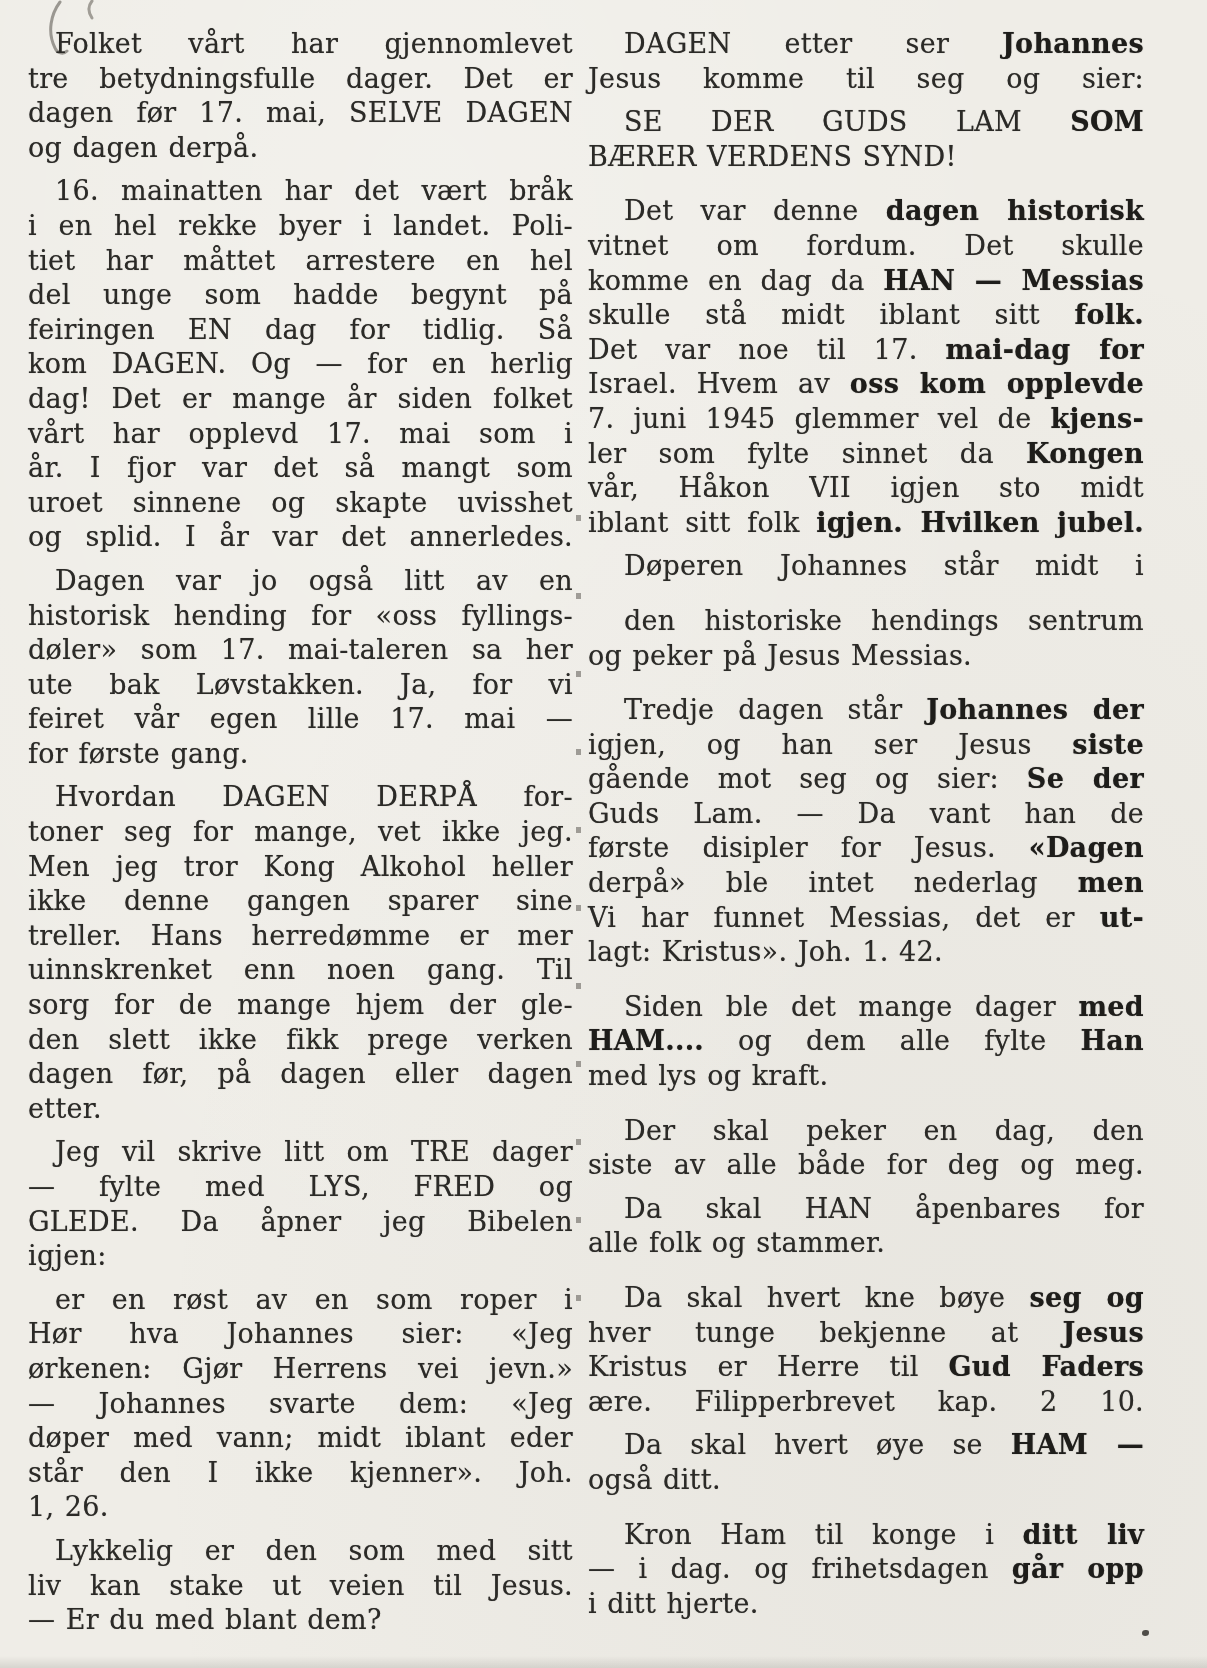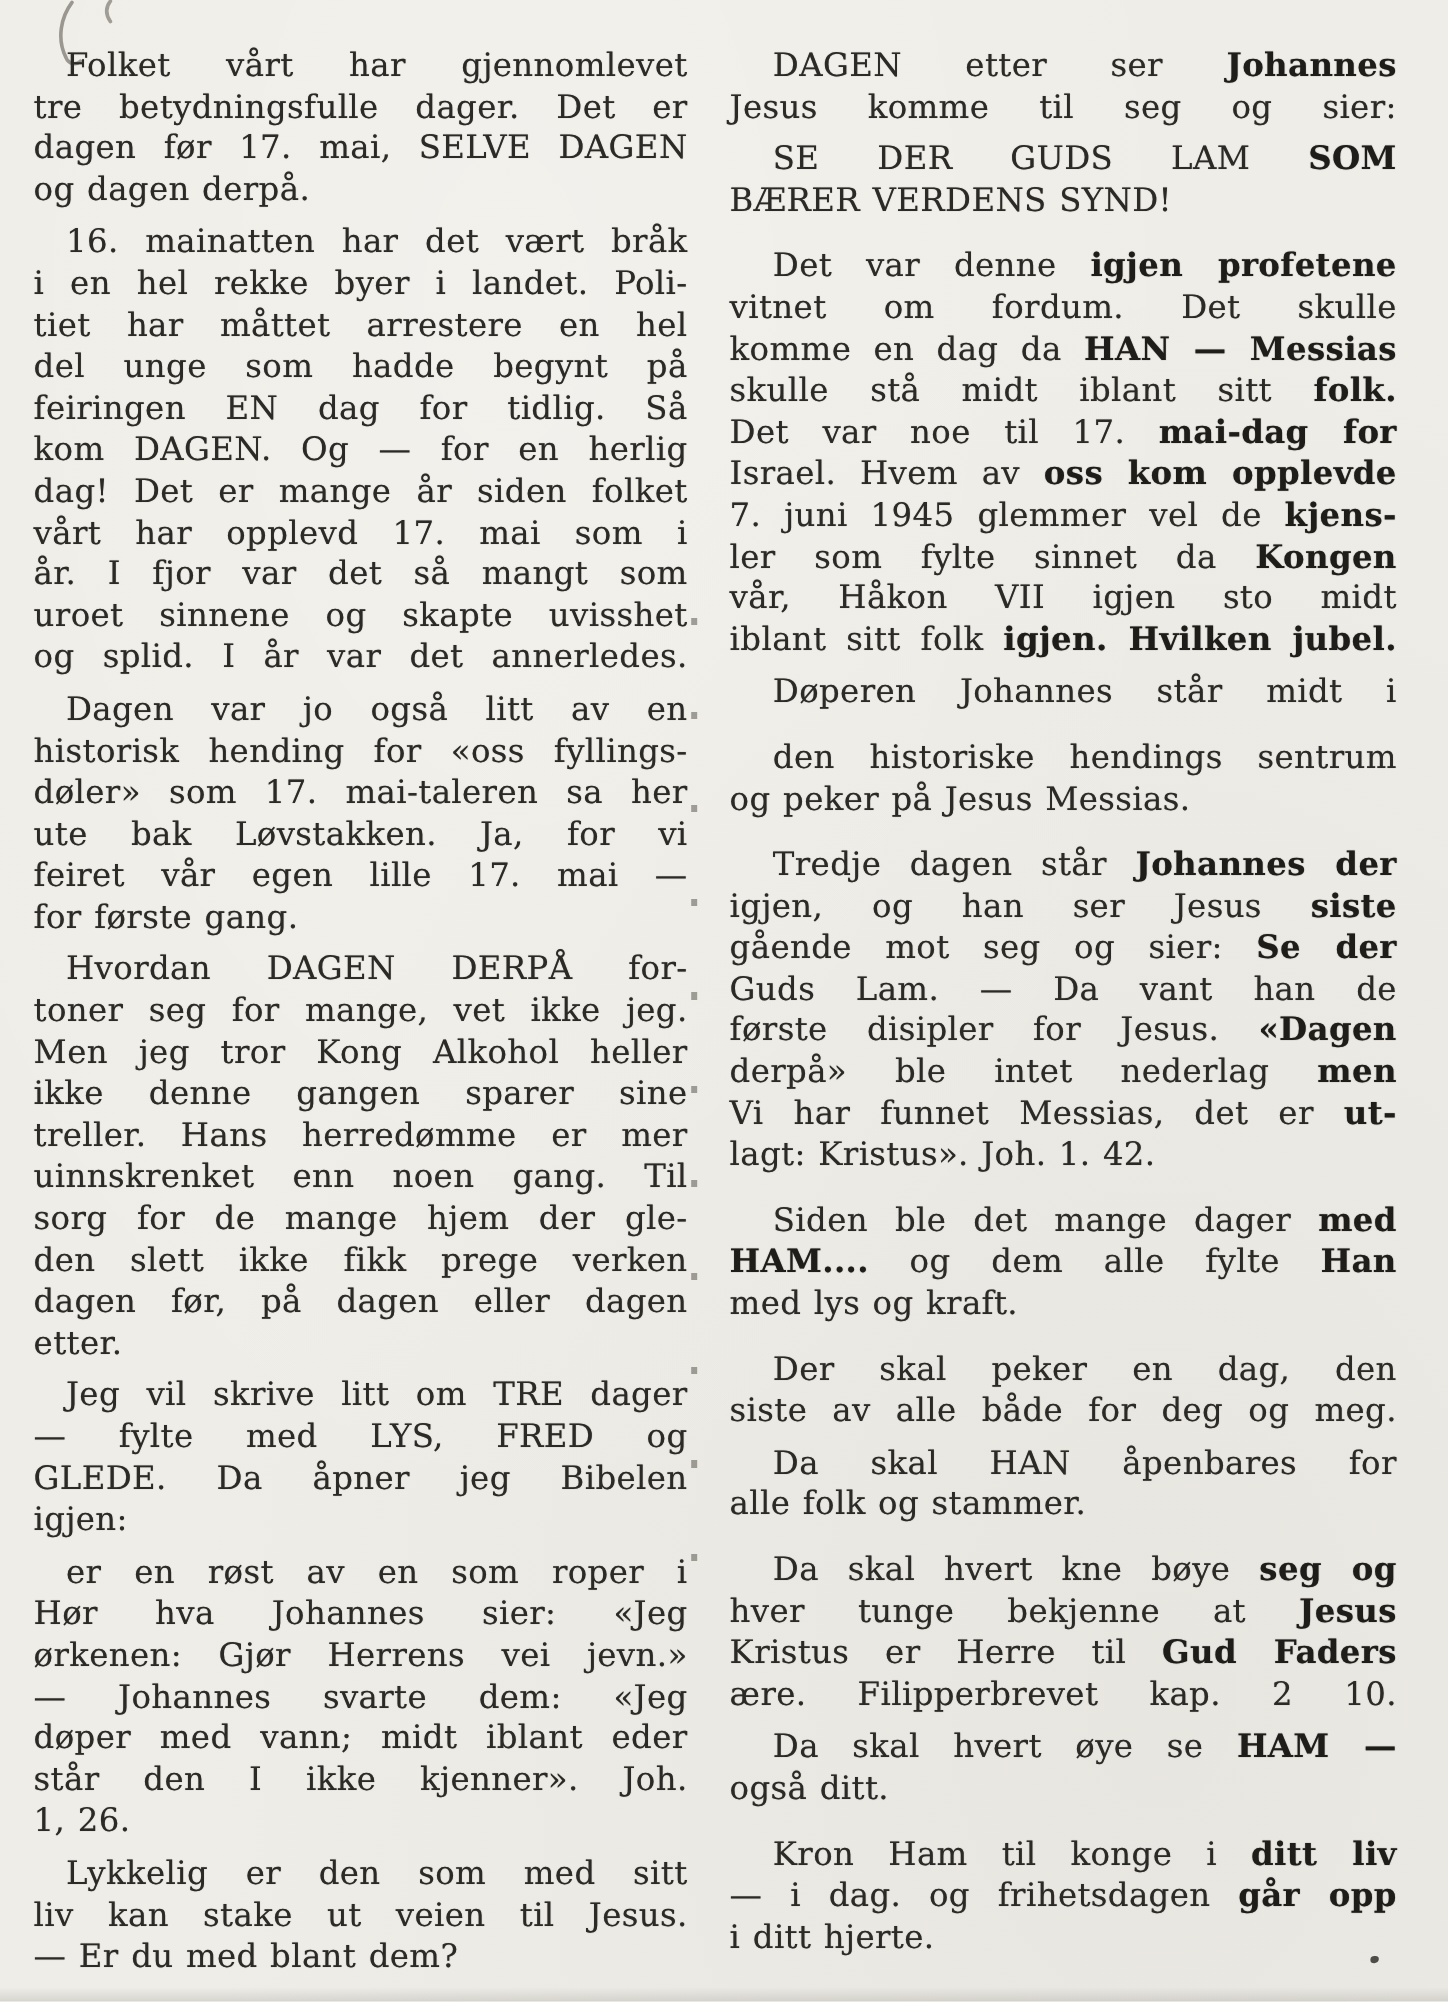--- a/index.html
+++ b/index.html
@@ -19,23 +19,23 @@
     background:
       radial-gradient(ellipse at 35% 15%, rgba(255,255,255,0.22), rgba(255,255,255,0) 55%),
       radial-gradient(ellipse at 80% 85%, rgba(120,115,105,0.06), rgba(120,115,105,0) 60%),
       var(--paper);
   }
   .col{
     position:absolute;top:26px;
     font-size:27px;line-height:34.6px;
   }
   #col-left{left:28px;width:545px;}
-  #col-right{left:608px;width:556px;}
+  #col-right{left:588px;width:556px;}
   .para{margin-top:9px;}
-  .para:first-child{margin-top:12px;}
+  .para:first-child{margin-top:1px;}
   .para.gap-md{margin-top:20px;}
   .line{
     text-align:justify;
     text-align-last:justify;
     text-justify:inter-word;
     word-spacing:1.5px;
     letter-spacing:0.3px;
   }
   .line.endline{text-align-last:left;}
   .para > .line:first-child{text-indent:27px;}
@@ -136,21 +136,21 @@
     <div id="right-paras">
         <div class="para">
           <div class="line"><span class="run">DAGEN etter ser </span><span class="run bold">Johannes</span></div>
           <div class="line"><span class="run">Jesus komme til seg og sier:</span></div>
         </div>
         <div class="para">
           <div class="line"><span class="run">SE DER GUDS LAM </span><span class="run bold">SOM</span></div>
           <div class="line endline"><span class="run">BÆRER VERDENS SYND!</span></div>
         </div>
         <div class="para gap-md">
-          <div class="line"><span class="run">Det var denne </span><span class="run bold">igjen profetene</span></div>
+          <div class="line"><span class="run">Det var denne </span><span class="run bold">dagen historisk</span></div>
           <div class="line"><span class="run">vitnet om fordum. Det skulle</span></div>
           <div class="line"><span class="run">komme en dag da </span><span class="run bold">HAN — Messias</span></div>
           <div class="line"><span class="run">skulle stå midt iblant sitt </span><span class="run bold">folk.</span></div>
           <div class="line"><span class="run">Det var noe til 17. </span><span class="run bold">mai-dag for</span></div>
           <div class="line"><span class="run">Israel. Hvem av </span><span class="run bold">oss kom opplevde</span></div>
           <div class="line"><span class="run">7. juni 1945 glemmer vel de </span><span class="run bold">kjens-</span></div>
           <div class="line"><span class="run">ler som fylte sinnet da </span><span class="run bold">Kongen</span></div>
           <div class="line"><span class="run">vår, Håkon VII igjen sto midt</span></div>
           <div class="line"><span class="run">iblant sitt folk </span><span class="run bold">igjen. Hvilken jubel.</span></div>
         </div>

